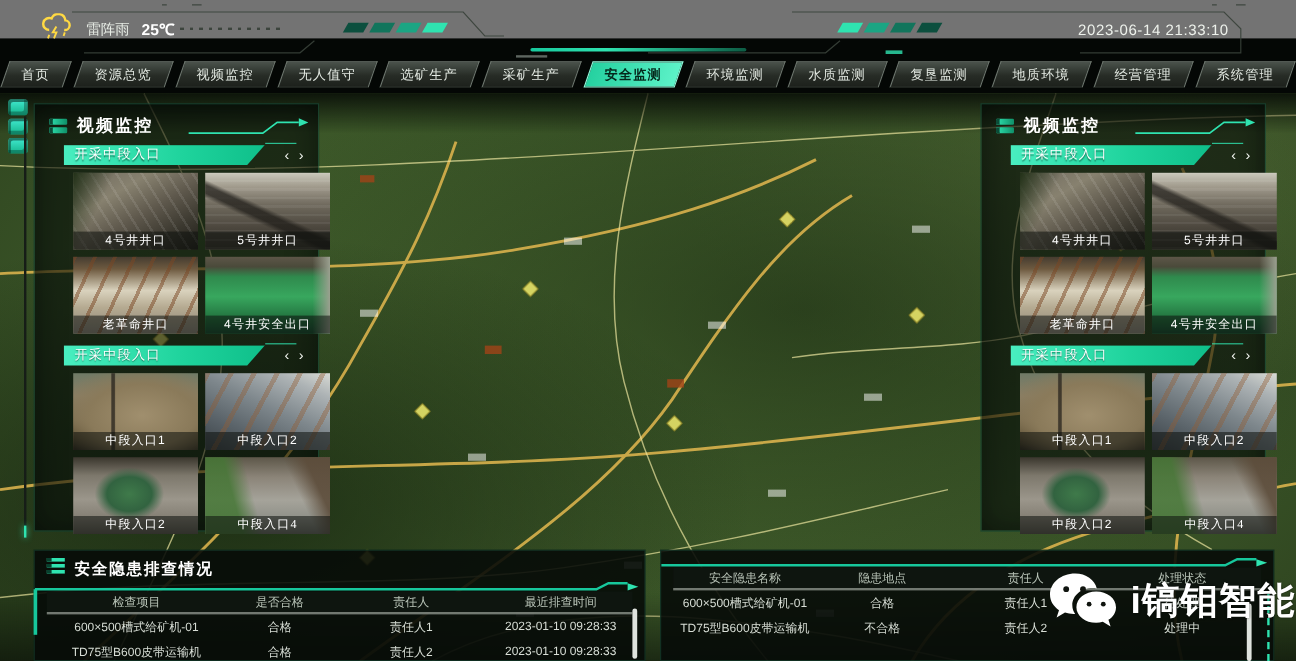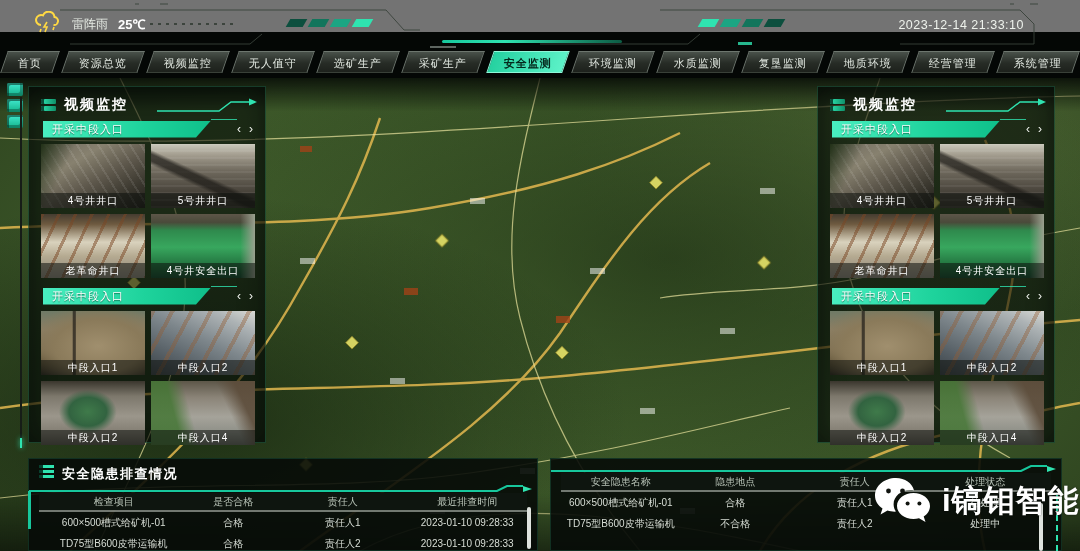--- a/index.html
+++ b/index.html
@@ -58,30 +58,30 @@
   .vpanel{position:absolute;top:86px;width:238px;height:357px;padding:6px 12px 0 12px;
     background:rgba(5,11,8,.58);border:1px solid rgba(60,200,150,.22);
     box-shadow:inset 0 0 24px rgba(3,8,5,.6);}
   .vpanel.left{left:28px;} .vpanel.right{left:817px;}
   .vp-head{position:relative;display:flex;align-items:center;gap:8px;height:24px;margin-bottom:2px;}
   .vp-ico{display:flex;flex-direction:column;gap:2px;}
   .vp-ico i{display:block;width:15px;height:5px;border-radius:1px;
     background:linear-gradient(90deg,#2fe3b0,#0f8f68);box-shadow:inset 3px 0 0 rgba(4,40,28,.8);}
   .vp-title{font-size:14px;font-weight:bold;color:#ffffff;letter-spacing:2px;}
   .vp-arrow{position:absolute;right:-4px;top:4px;}
-  .band-row{position:relative;display:flex;align-items:center;height:20px;margin:1px 0 5px 2px;}
+  .band-row{position:relative;display:flex;align-items:center;height:20px;margin:1px 0 5px 12px;}
   .band{position:relative;width:168px;height:17px;line-height:17px;padding-left:9px;
     font-size:11px;color:#fff;text-shadow:0 1px 1px rgba(0,40,25,.6);letter-spacing:1px;
     background:linear-gradient(90deg,#49eec0 0%,#1ed39c 60%,#0fbf8a 100%);
     clip-path:polygon(0 0,100% 0,calc(100% - 15px) 100%,0 100%);}
   .band-tail{position:absolute;left:168px;top:0;width:26px;height:1px;background:#2fe3b0;opacity:.8;}
   .pager{margin-left:auto;display:flex;gap:8px;}
   .pager span{font-size:12px;color:#f2f5f0;cursor:pointer;line-height:18px;}
   .thumb-grid{display:grid;grid-template-columns:104px 104px;gap:6px;}
-  .thumb{position:relative;width:104px;height:64px;overflow:hidden;background:#222;cursor:pointer;}
+  .thumb{position:relative;width:104px;height:64px;overflow:hidden;background:#222;cursor:pointer;margin-left:20px;}
   .thumb .cap{position:absolute;left:0;bottom:0;width:100%;height:15px;line-height:15px;
     background:rgba(12,17,12,.55);font-size:10px;color:#fff;text-align:center;letter-spacing:1px;}
   .sec2{margin-top:8px;}
 
   
   .ph1{background:
     linear-gradient(115deg,rgba(30,46,20,.95) 0%,rgba(30,46,20,0) 26%),
     repeating-linear-gradient(58deg,rgba(255,255,255,.09) 0 2px,rgba(0,0,0,0) 2px 9px),
     linear-gradient(150deg,#6f6a5e 0%,#87816f 30%,#5e584c 55%,#3b382f 78%,#201e19 100%);}
   .ph2{background:
@@ -100,21 +100,21 @@
     linear-gradient(180deg,#6f7a66 0%,#8a7f66 30%,#7a6c50 60%,#55492f 82%,#352f24 100%);}
   .ph6{background:
     repeating-linear-gradient(118deg,rgba(146,92,50,.4) 0 4px,rgba(0,0,0,0) 4px 17px),
     linear-gradient(205deg,#d8dad4 0%,#adb3b5 18%,#7e878c 46%,#5b646a 72%,#3a4146 100%);}
   .ph7{background:
     radial-gradient(34px 26px at 45% 48%,#3f7a4a 0%,#326340 55%,rgba(0,0,0,0) 85%),
     linear-gradient(180deg,#3a362d 0%,#7d786c 24%,#9b968b 55%,#837e73 80%,#5b574f 100%);}
   .ph8{background:
     linear-gradient(75deg,rgba(68,118,52,.85) 0%,rgba(68,118,52,.85) 26%,rgba(0,0,0,0) 40%),
     linear-gradient(245deg,rgba(92,76,58,.9) 0%,rgba(92,76,58,.9) 16%,rgba(0,0,0,0) 30%),
-    linear-gradient(180deg,#5d5749 0%,#8b8478 26%,#a5a39a 56%,#8f9088 80%,#676861 100%);}
+    linear-gradient(180deg,#5d5749 0%,#8b8478 26%,#a5a39a 56%,#8f9088 80%,#676861 100%); font-family: Liberation Serif, serif;}
 
   
   .tpanel{position:absolute;top:458px;height:93px;padding:6px 10px 0 10px;
     background:rgba(7,11,8,.9);border:1px solid rgba(60,200,150,.18);}
   .tpanel.left{left:28px;width:510px;} .tpanel.right{left:550px;width:512px;}
   .tp-head{position:relative;display:flex;gap:8px;height:20px;}
   .tp-ico{display:flex;flex-direction:column;gap:2px;}
   .tp-ico i{display:block;width:15px;height:3px;background:#2fe3b0;box-shadow:inset 4px 0 0 rgba(4,45,32,.9);}
   .tp-title{font-size:13px;font-weight:bold;color:#ffffff;letter-spacing:1.5px;}
   .tp-underline{position:relative;height:8px;}
@@ -228,21 +228,21 @@
         <i style="background:#2fe3b0"></i>
     </div>
     <div class="chevrons chev-r">
       <i style="background:#2fe3b0"></i>
         <i style="background:#1ba583"></i>
         <i style="background:#12755c"></i>
         <i style="background:#0c4f3e"></i>
     </div>
 
     <div class="title-underline"></div>
-    <div class="datetime">2023-12-14 21:33:10</div>
+    <div class="datetime">2023-06-14 21:33:10</div>
   </div>
 
   <div class="nav">
     <div class="tab">
         <span>首页</span>
       </div>
     <div class="tab">
         <span>资源总览</span>
       </div>
     <div class="tab">

